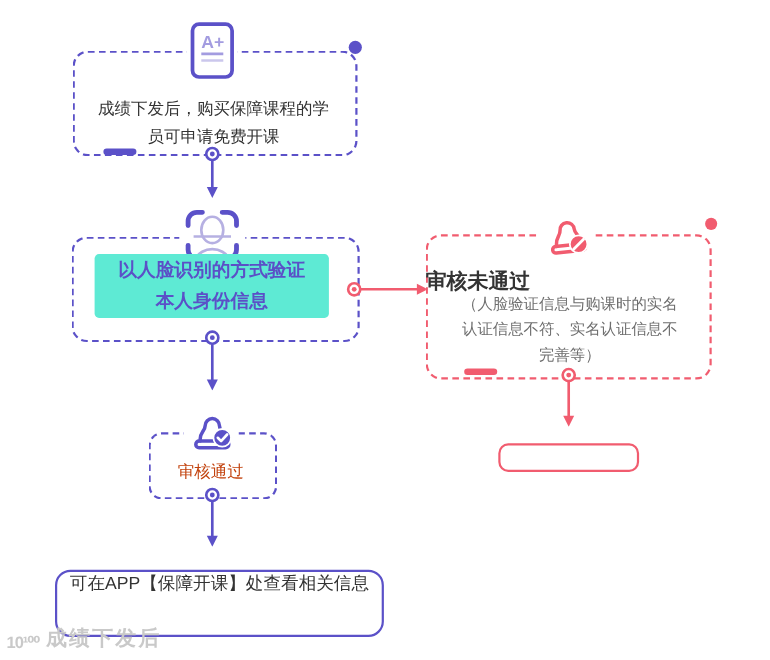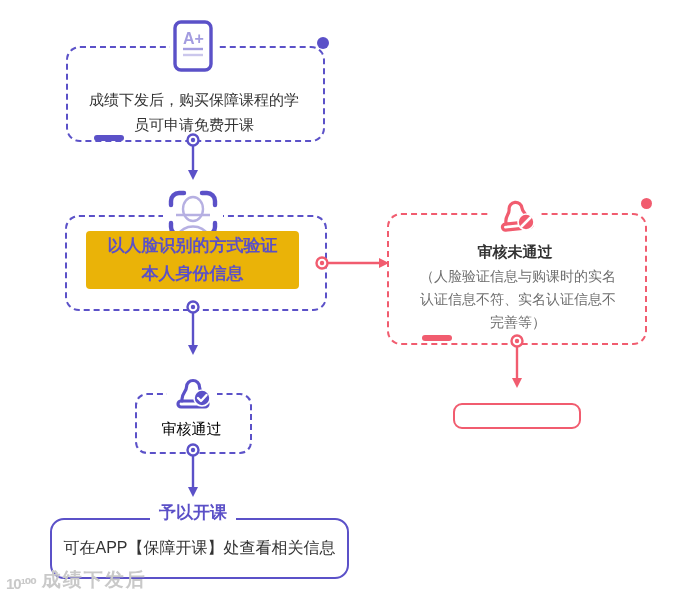--- a/index.html
+++ b/index.html
@@ -16,31 +16,31 @@
   
   .dash-accent{height:6px;border-radius:3px;background:#5B51C8;}
   .dash-accent.red{background:#F15C6F;}
   .dot{border-radius:50%;}
   .dot.purple{background:#5B51C8;}
   .dot.red{background:#F15C6F;}
   
   .icon-holder{background:#fff;display:flex;align-items:center;justify-content:center;}
   
   .t-step{font-size:15px;color:#333333;line-height:25px;text-align:center;}
-  .hl{background:#eab308;border-radius:4px;display:flex;align-items:center;justify-content:center;}
+  .hl{background:#5eead4;border-radius:4px;display:flex;align-items:center;justify-content:center;}
   .t-hl{font-size:17px;font-weight:bold;color:#5B50C7;line-height:28px;text-align:center;width:180px;}
-  .t-red-title{font-size:15px;font-weight:bold;color:#333333;text-align:center;}
+  .t-red-title{font-size:19px;font-weight:bold;color:#333333;}
   .t-red-detail{font-size:14px;color:#6E6E6E;line-height:23px;text-align:center;}
-  .t-approve{font-size:15px;color:#000000;text-align:center;}
+  .t-approve{font-size:15px;color:#c2410c;text-align:center;}
   .result-label{text-align:center;font-weight:bold;font-size:17px;line-height:20px;}
   .result-label span{background:#fff;padding:0 9px;}
   .result-label.purple{color:#5B50C7;}
   .result-label.red{color:#F15C6F;}
   .t-final{font-size:16px;color:#333333;text-align:center;}
-  .flex-center{display:flex;align-items:center;justify-content:center;}
+  .flex-center{display:flex;align-items:flex-start;justify-content:center;}
   .watermark{display:flex;align-items:flex-end;gap:6px;color:#C9C9C9;font-weight:bold;}
   .watermark .logo{font-size:15px;letter-spacing:-1px;}
   .watermark .wm-text{font-size:19px;letter-spacing:2px;}
 </style>
 </head>
 <body>
 
 <div class="canvas">
 
   <div class="abs dbox" style="left:66px;top:46px;width:255px;height:92px;"></div>
@@ -148,22 +148,19 @@
   <svg class="abs" style="left:181px;top:442px;" width="24" height="55" viewBox="0 0 24 55">
     <circle cx="12" cy="8" r="5.5" fill="#ffffff" stroke="#5B51C8" stroke-width="2.4"></circle>
     <circle cx="12" cy="8" r="2.2" fill="#5B51C8"></circle>
     <line x1="12" y1="14" x2="12" y2="46" stroke="#5B51C8" stroke-width="2.4"></line>
     <polygon points="12,55 7,45 17,45" fill="#5B51C8"></polygon>
   </svg>
 
   <div class="abs sbox flex-center" style="left:50px;top:518px;width:295px;height:57px;">
     <div class="t-final">可在APP【保障开课】处查看相关信息</div>
   </div>
-  <div class="abs result-label purple" style="left:103px;top:503px;width:180px;">
-    <span>予以开课</span>
-  </div>
 
   <div class="abs watermark" style="left:6px;top:567px;justify-content:center;">
     <span class="logo">10¹⁰⁰</span>
     <span class="wm-text">成绩下发后</span>
   </div>
 
 </div>
 
 </body></html>

